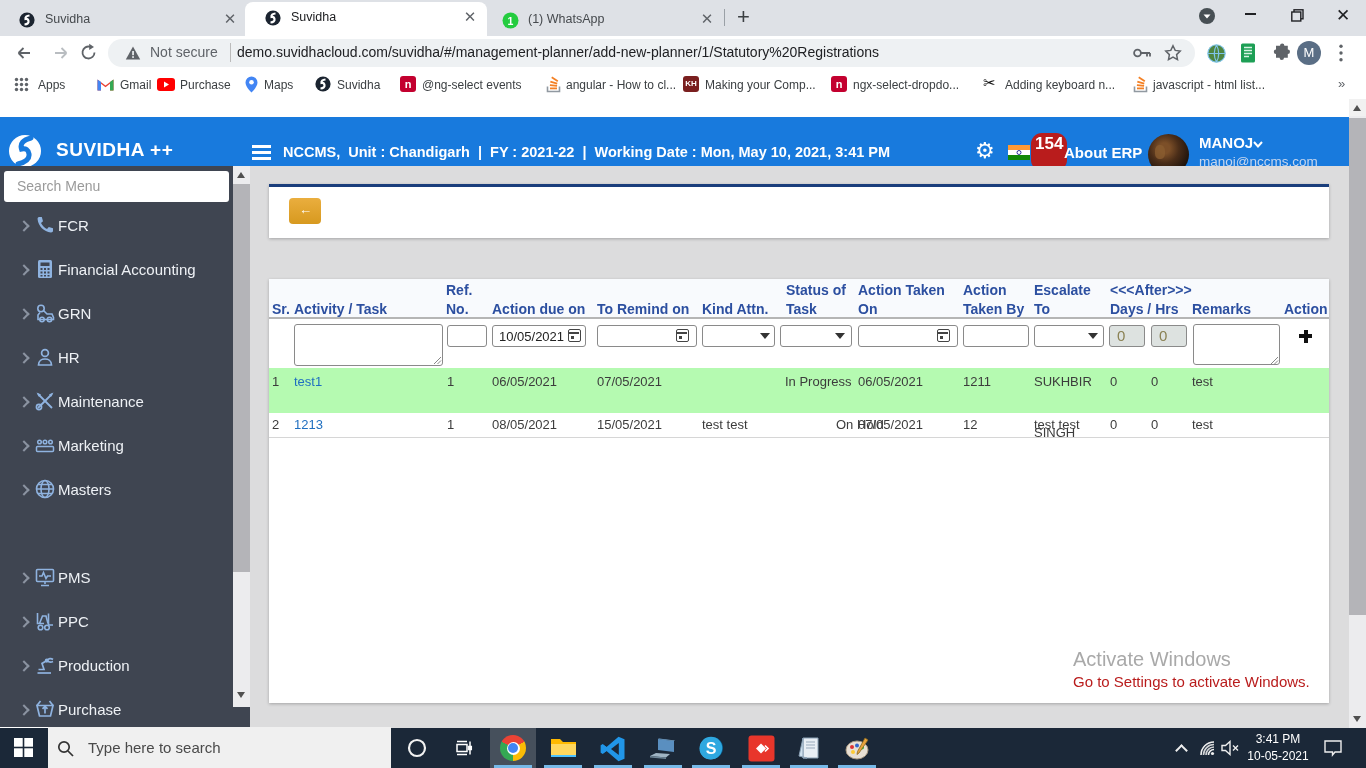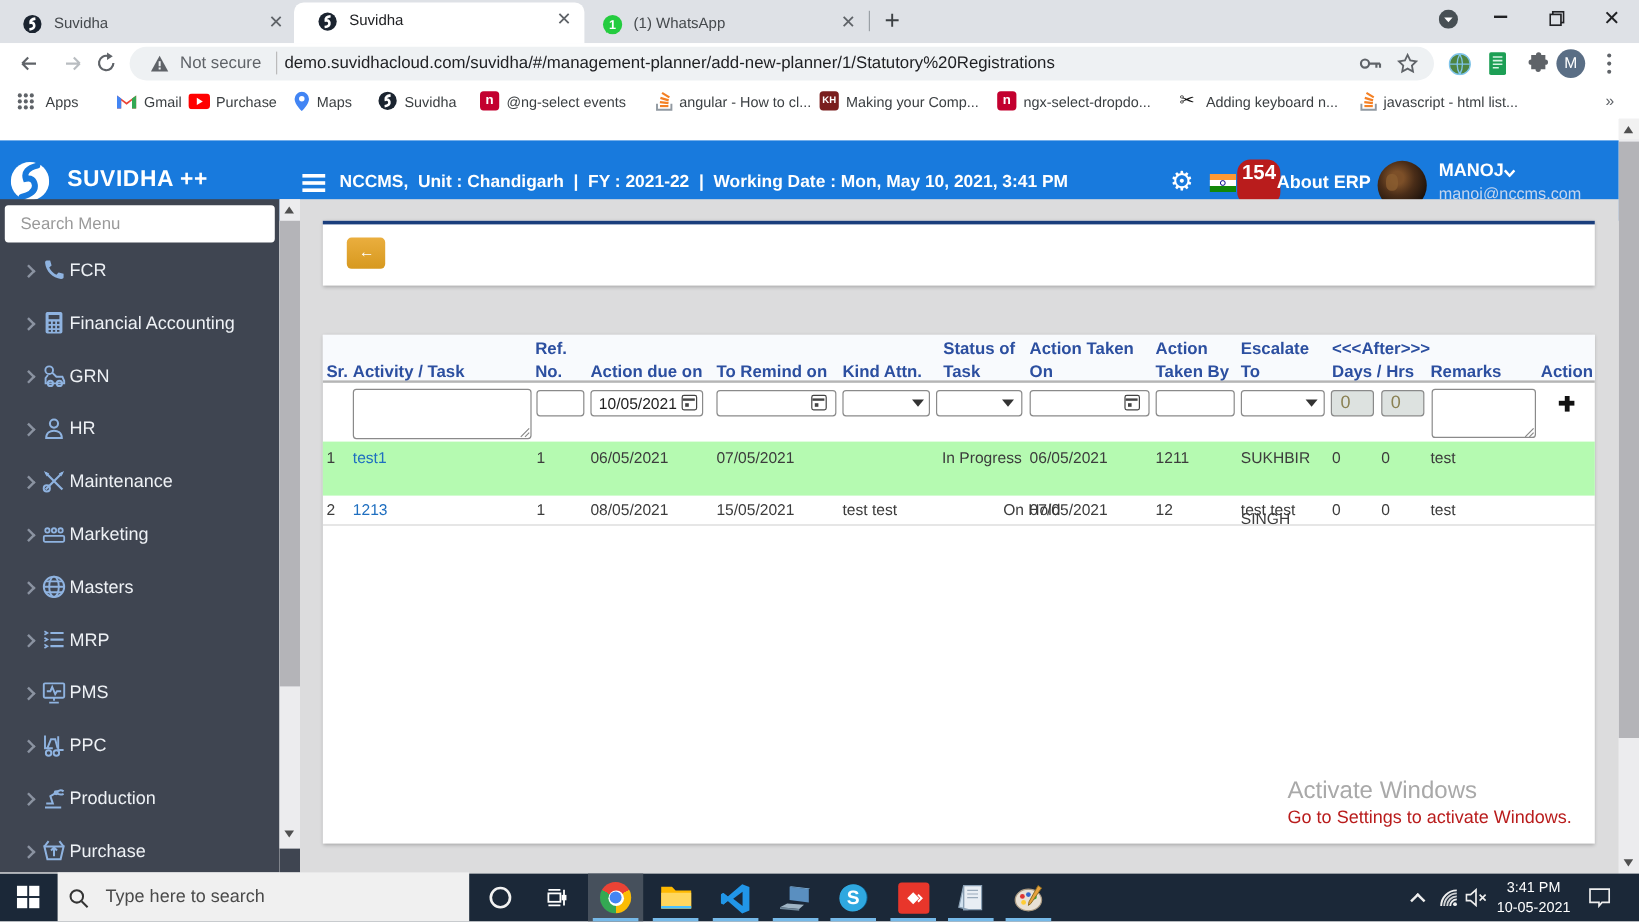--- a/index.html
+++ b/index.html
@@ -313,30 +313,20 @@
   <div class="mitem" style="top:301px;">
         <div class="mchev"></div>
     <svg class="micon" viewBox="0 0 22 22">
           <g fill="none" stroke="#8fb3e0" stroke-width="1.6">
             <circle cx="11" cy="11" r="8.5"></circle>
             <ellipse cx="11" cy="11" rx="4" ry="8.5"></ellipse>
             <path d="M2.5 11 H19.5 M4 6.5 H18 M4 15.5 H18"></path>
           </g>
         </svg>
     <div class="mlabel">Masters</div>
-      </div>
-  <div class="mitem" style="top:345px;">
-        <div class="mchev"></div>
-    <svg class="micon" viewBox="0 0 22 22">
-          <g stroke="#8fb3e0" stroke-width="1.8" fill="none">
-            <path d="M8 5.5 H19 M8 11 H19 M8 16.5 H19"></path>
-            <path d="M3 4 L5.5 5.5 L3 7 M3 9.5 L5.5 11 L3 12.5 M3 15 L5.5 16.5 L3 18" stroke-width="1.4"></path>
-          </g>
-        </svg>
-    <div class="mlabel">MRP</div>
       </div>
   <div class="mitem" style="top:389px;">
         <div class="mchev"></div>
     <svg class="micon" viewBox="0 0 22 22">
           <g fill="none" stroke="#8fb3e0" stroke-width="1.6">
             <rect x="2.5" y="3.5" width="17" height="12" rx="1"></rect>
             <path d="M5 10 H8 L9.5 6.5 L12 12.5 L13.5 10 H17"></path>
             <path d="M11 15.5 V18 M7 19.5 H15"></path>
           </g>
         </svg>

